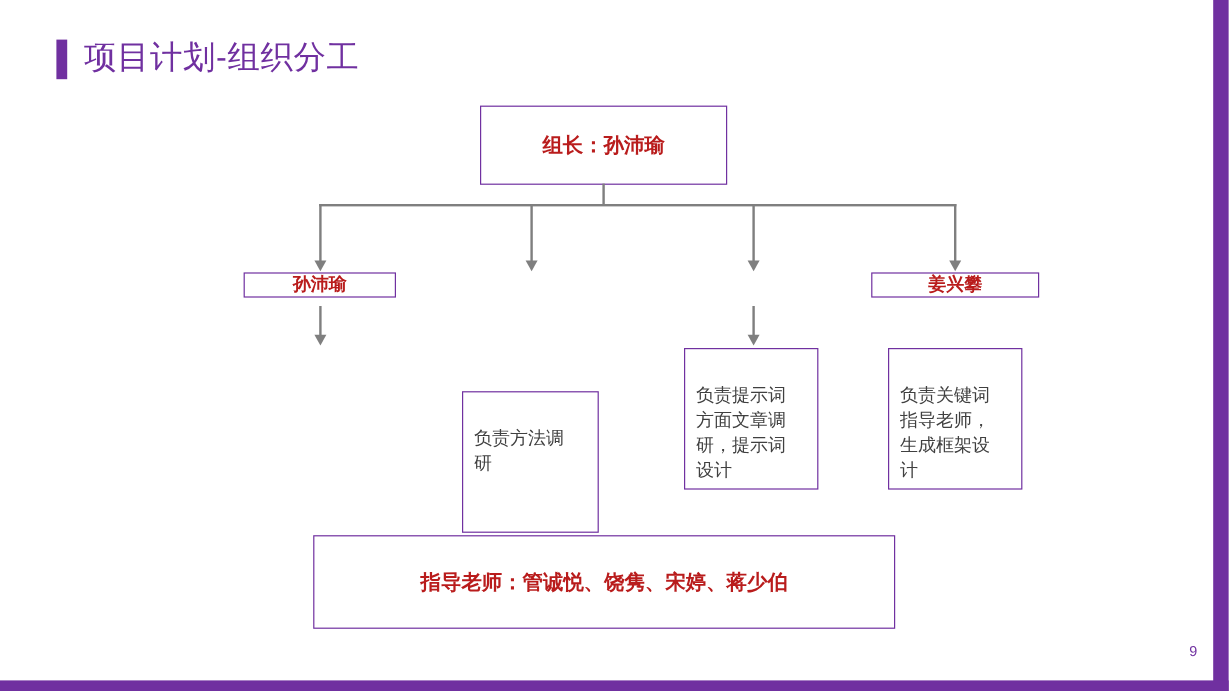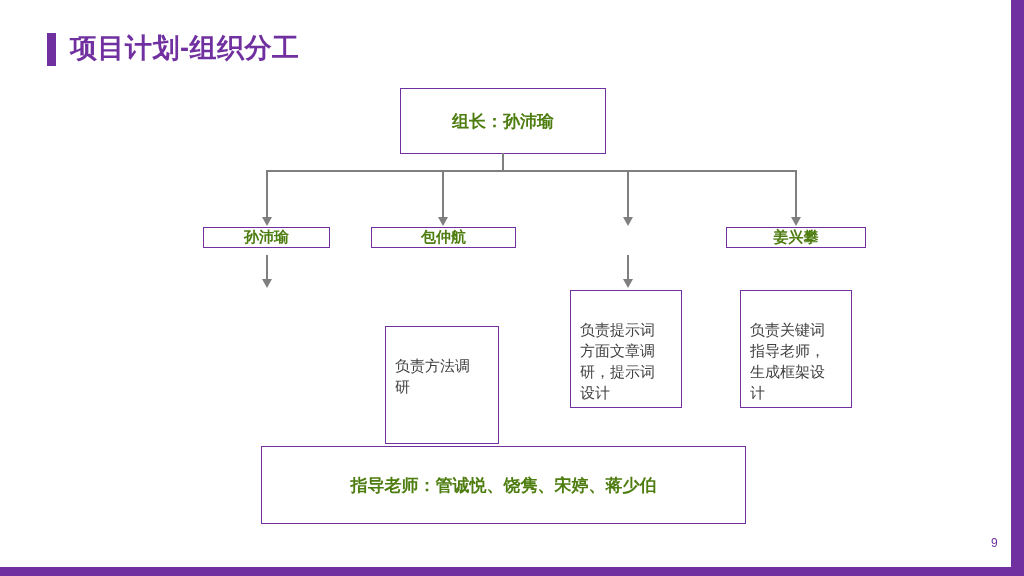--- a/index.html
+++ b/index.html
@@ -18,30 +18,30 @@
   .title-accent {
     position: absolute;
     left: 47px; top: 33px;
     width: 9px; height: 33px;
     background: #7030A0;
   }
   .slide-title {
     position: absolute;
     left: 70px; top: 30px;
     font-size: 27px;
-    font-weight: bold;
+    font-weight: normal;
     color: #7030A0;
     letter-spacing: 0.5px;
     white-space: nowrap;
   }
   .box {
     position: absolute;
     background: #ffffff;
     border: 1.5px solid #7030A0;
-    color: #4d7c0f;
+    color: #b91c1c;
   }
   .center {
     display: flex;
     align-items: center;
     justify-content: center;
   }
   .leader-box {
     left: 400px; top: 88px;
     width: 206px; height: 66px;
     font-size: 17px; font-weight: bold;
@@ -116,23 +116,20 @@
 
   <div class="line" style="left:627px; top:170px; width:2px; height:48px;"></div>
   <div class="arrow-head" style="left:623px; top:217px;"></div>
 
   <div class="line" style="left:795px; top:170px; width:2px; height:48px;"></div>
   <div class="arrow-head" style="left:791px; top:217px;"></div>
 
   <div class="box name-box center" style="left:203px; width:127px;">
     <span>孙沛瑜</span>
   </div>
-  <div class="box name-box center" style="left:371px; width:145px;">
-    <span>包仲航</span>
-  </div>
   <div class="box name-box center" style="left:726px; width:140px;">
     <span>姜兴攀</span>
   </div>
 
   <div class="line" style="left:266px; top:255px; width:2px; height:25px;"></div>
   <div class="arrow-head" style="left:262px; top:279px;"></div>
 
   <div class="line" style="left:627px; top:255px; width:2px; height:25px;"></div>
   <div class="arrow-head" style="left:623px; top:279px;"></div>
 

